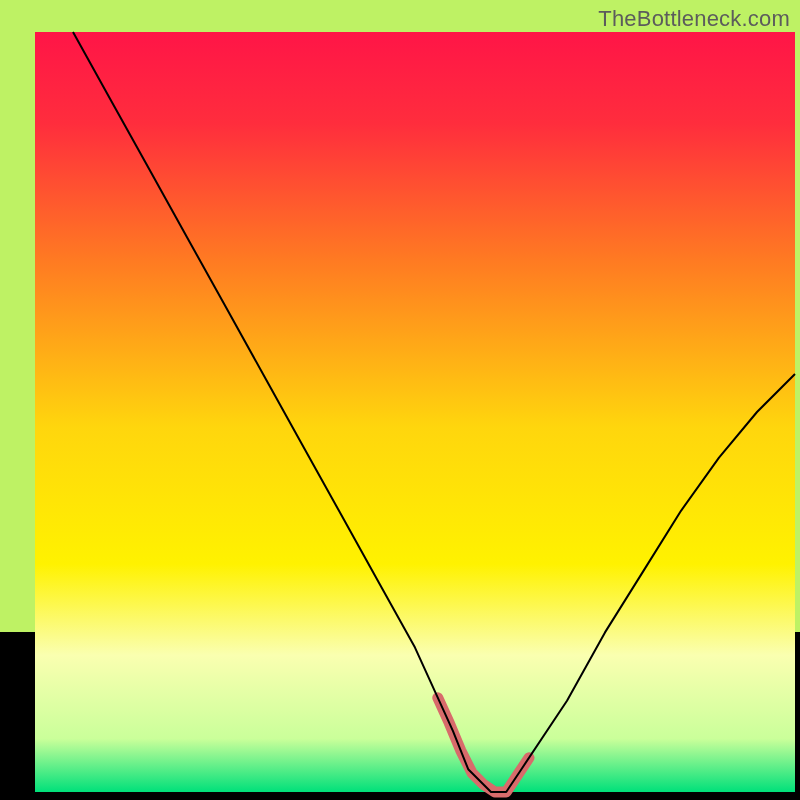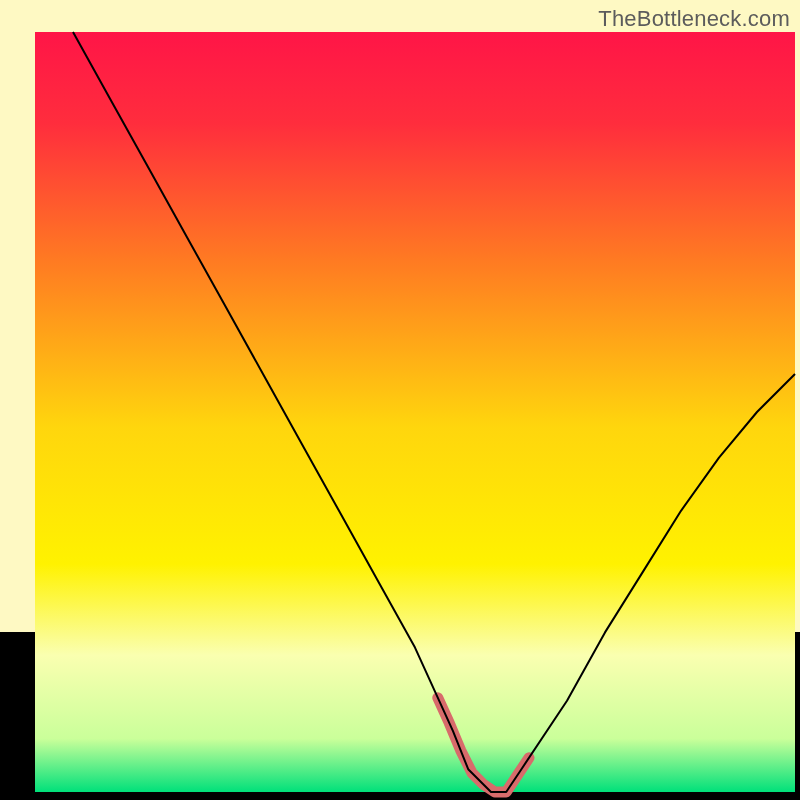--- a/index.html
+++ b/index.html
@@ -8,21 +8,21 @@
     width: 800px;
     height: 800px;
     background: #000;
     overflow: hidden;
     font-family: Arial, Helvetica, sans-serif;
   }
   .stage {
     position: relative;
     width: 800px;
     height: 632px;
-    background: #fef9c3;
+    background: #bef264;
   }
   .watermark {
     position: absolute;
     top: 6px;
     right: 10px;
     color: #5c5c5c;
     font-size: 22px;
     font-weight: 500;
     letter-spacing: 0.2px;
     z-index: 10;

